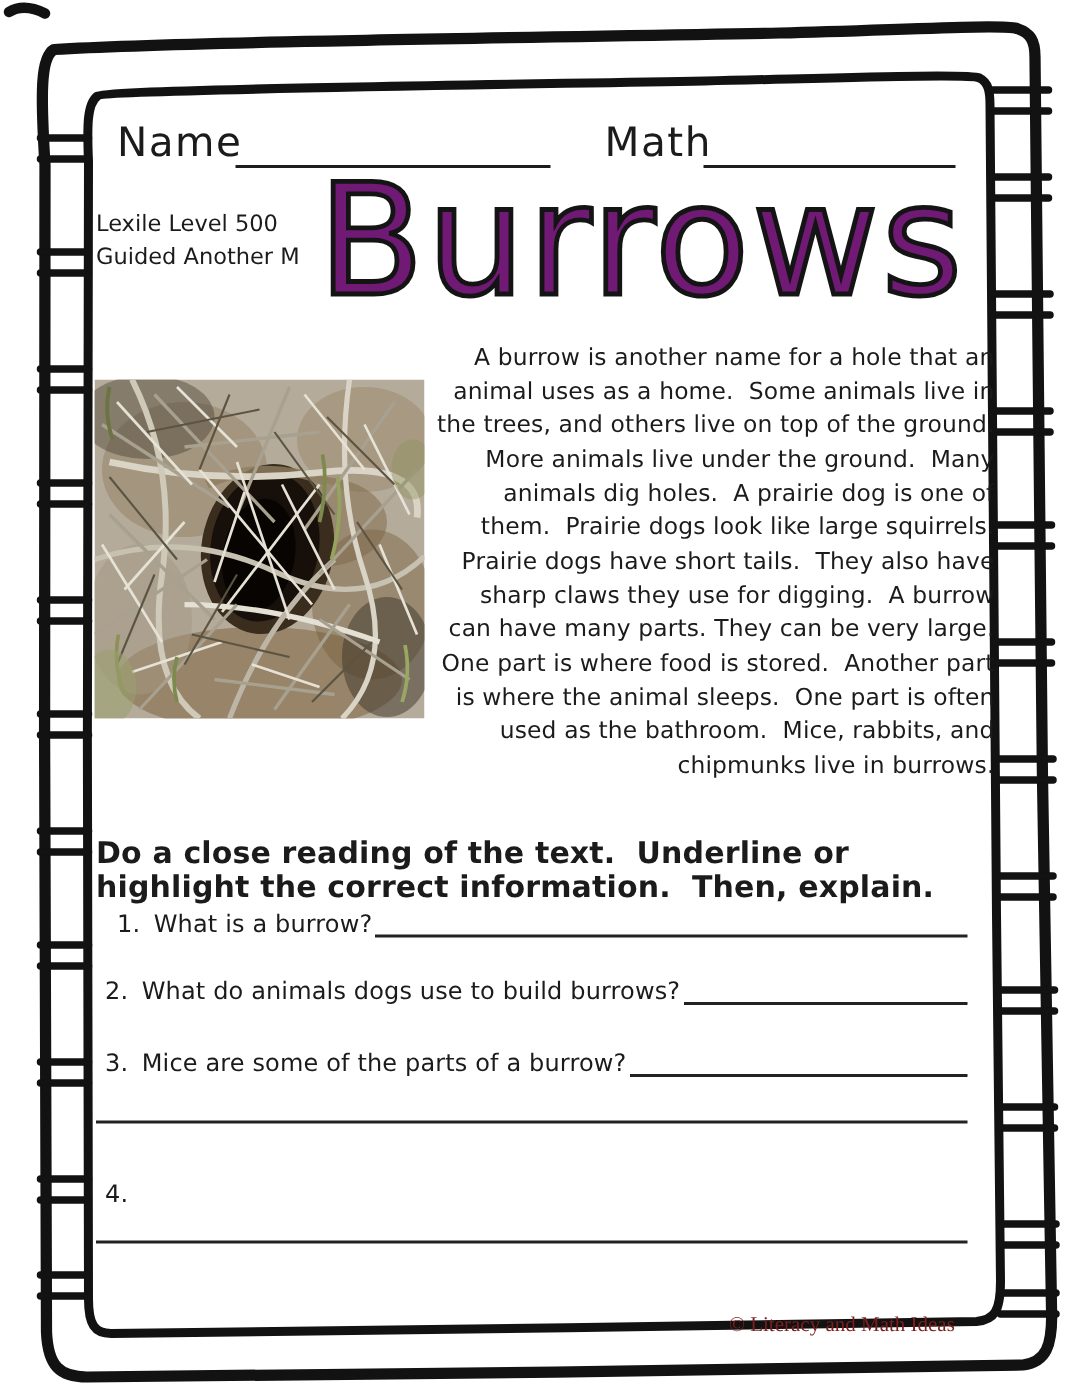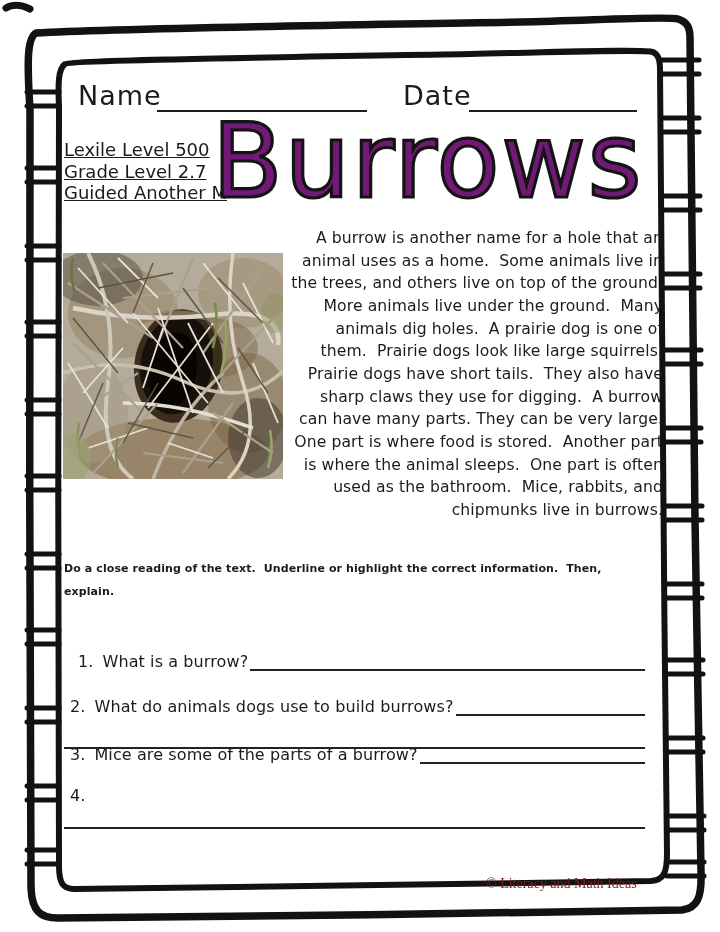--- a/index.html
+++ b/index.html
@@ -7,42 +7,42 @@
     position:relative;width:720px;height:932px;background:#fff;overflow:hidden;
     font-family:"DejaVu Sans","Liberation Sans",sans-serif;color:#1b1b1b;
   }
   .frame-svg{position:absolute;left:0;top:0;width:720px;height:932px;pointer-events:none;}
 
   .name-label{position:absolute;left:78px;top:80px;font-size:27px;letter-spacing:1px;}
   .name-line{position:absolute;left:157px;top:84px;width:210px;height:26px;border-bottom:2.5px solid #1d1d1d;}
   .date-label{position:absolute;left:403px;top:80px;font-size:27px;letter-spacing:1px;}
   .date-line{position:absolute;left:469px;top:84px;width:168px;height:26px;border-bottom:2.5px solid #1d1d1d;}
 
-  .meta{position:absolute;left:64px;top:139px;font-size:18px;line-height:21.5px;white-space:nowrap;text-decoration:underline;}
+  .meta{position:absolute;left:64px;top:139px;font-size:15px;line-height:21.5px;white-space:nowrap;}
 
   .title{
     position:absolute;left:212px;top:110px;font-size:103px;line-height:1;letter-spacing:2px;
     color:#701a75;-webkit-text-stroke:3.2px #141414;font-weight:500;
   }
 
   .photo{position:absolute;left:63px;top:253px;width:220px;height:226px;}
 
   .passage{
     position:absolute;left:289px;top:227px;width:374px;
     font-size:15.6px;line-height:22.65px;white-space:pre-wrap;letter-spacing:0.1px;text-align:right;
   }
 
   .instructions{
     position:absolute;left:64px;top:557px;width:588px;
-    font-size:11px;line-height:23px;font-weight:bold;white-space:pre-wrap;letter-spacing:0.1px;
+    font-size:20px;line-height:23px;font-weight:bold;white-space:pre-wrap;letter-spacing:0.1px;
   }
 
   .qrow{position:absolute;display:flex;align-items:flex-end;font-size:16px;letter-spacing:0.1px;}
   .qrow .qnum{flex:0 0 auto;margin-right:9px;}
-  .qrow .qtext{flex:0 0 auto;white-space:nowrap;margin-top:46px;}
+  .qrow .qtext{flex:0 0 auto;white-space:nowrap;}
   .qrow .fill-line{flex:1 1 auto;border-bottom:2px solid #222;height:14px;margin-left:2px;}
   .q1{left:78px;top:606px;width:567px;}
   .q2{left:70px;top:651px;width:575px;}
   .q3{left:70px;top:699px;width:575px;}
   .q4{left:70px;top:786px;width:575px;}
   .cont-line{position:absolute;border-bottom:2px solid #222;height:20px;}
   .cont-line.l3{left:64px;top:727px;width:581px;}
   .cont-line.l4{left:64px;top:807px;width:581px;}
 
   .footer{
@@ -98,26 +98,25 @@
         <use href="#rungR" x="665" y="584"></use>
         <use href="#rungR" x="666" y="660"></use>
       <use href="#rungR" x="666" y="738"></use>
         <use href="#rungR" x="667" y="816"></use>
         <use href="#rungR" x="667" y="862"></use>
     </g>
   </svg>
 
   <div class="name-label">Name</div>
   <div class="name-line"></div>
-  <div class="date-label">Date</div>
+  <div class="date-label">Math</div>
   <div class="date-line"></div>
 
   <div class="meta">
     <div>Lexile Level 500</div>
-    <div>Grade Level 2.7</div>
     <div>Guided Another M</div>
   </div>
 
   <div class="title">Burrows</div>
 
   <svg class="photo" viewBox="0 0 220 226">
     <rect width="220" height="226" fill="#b4ab9a"></rect>
 
     <ellipse cx="60" cy="60" rx="55" ry="45" fill="#8d7b5e" opacity="0.45"></ellipse>
     <ellipse cx="180" cy="40" rx="45" ry="35" fill="#9a876a" opacity="0.5"></ellipse>

